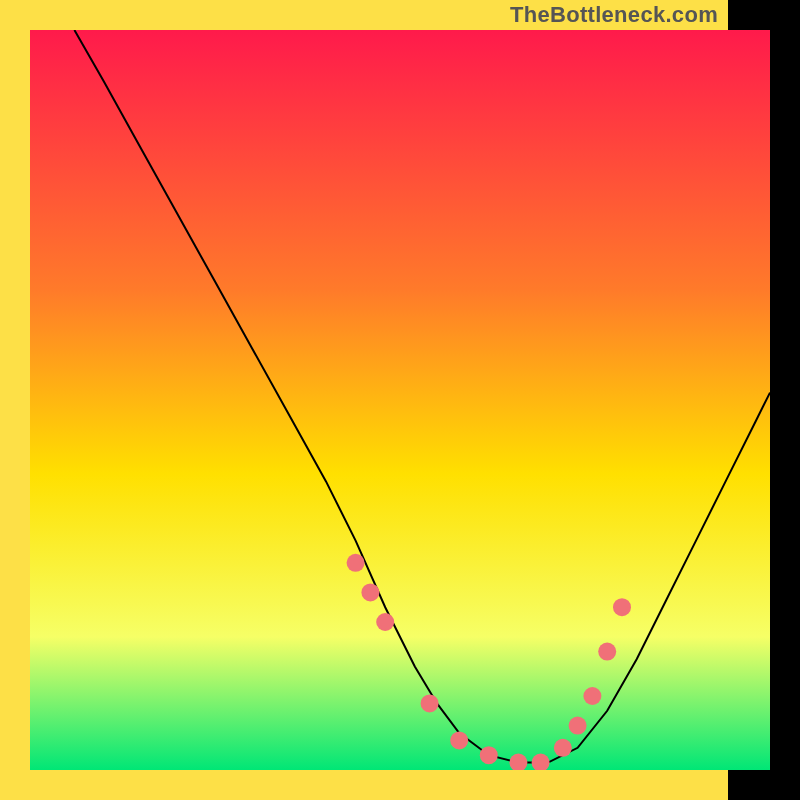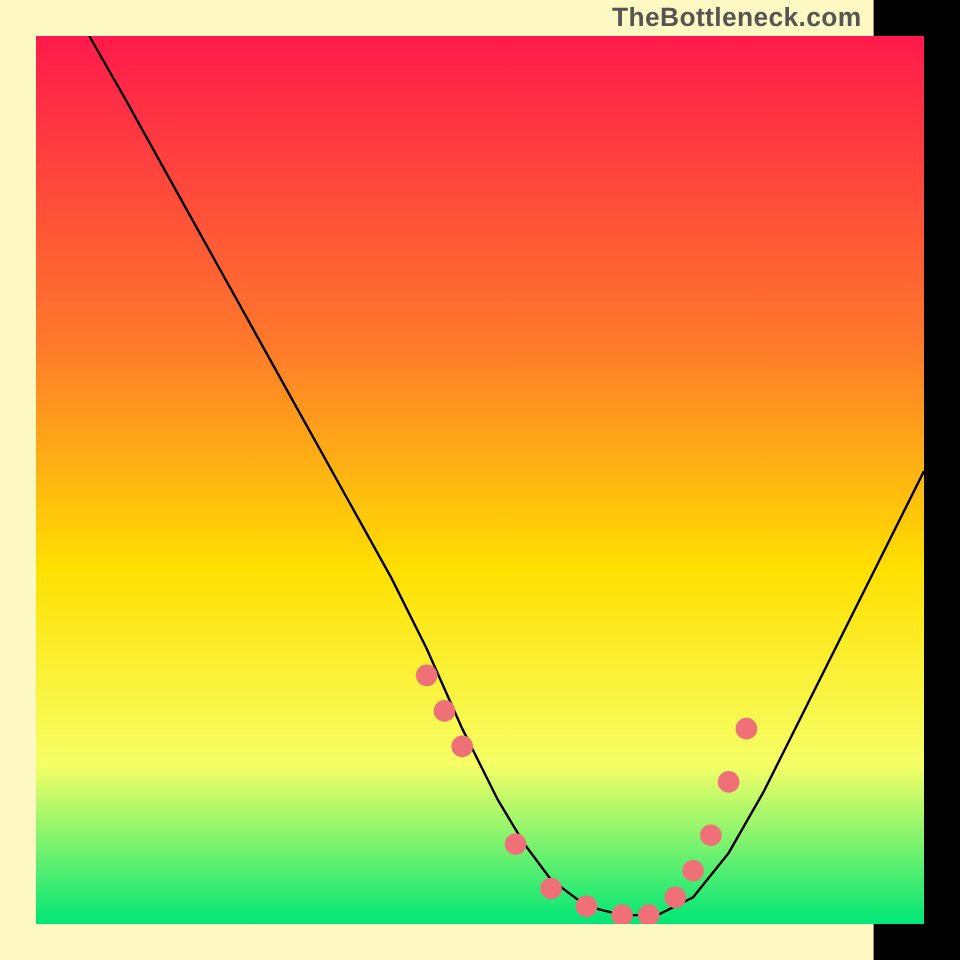--- a/index.html
+++ b/index.html
@@ -7,21 +7,21 @@
     padding: 0;
     width: 800px;
     height: 800px;
     background: #000;
     overflow: hidden;
   }
   .card {
     position: relative;
     width: 728px;
     height: 800px;
-    background: #fef9c3;
+    background: #fde047;
   }
   .watermark {
     position: absolute;
     top: 2px;
     right: 10px;
     font-family: Arial, Helvetica, sans-serif;
     font-size: 22px;
     font-weight: 600;
     color: #555;
     letter-spacing: 0.3px;

